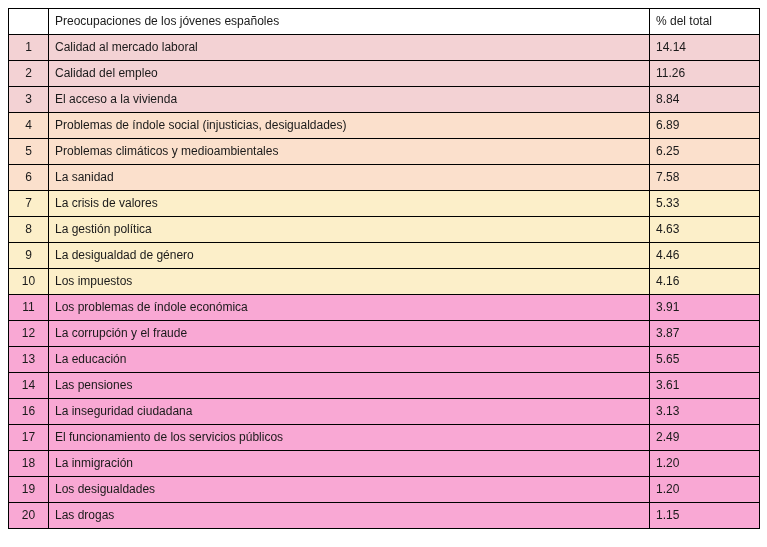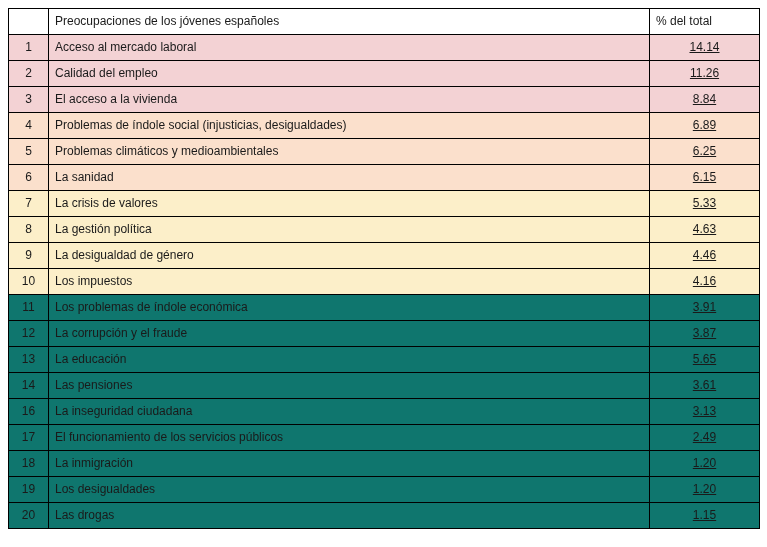--- a/index.html
+++ b/index.html
@@ -42,42 +42,41 @@
   col.col-pct    { width: 110px; }
 
   .cell-rank {
     text-align: center;
     font-size: 11px;
   }
   .cell-label {
     text-align: left;
   }
   .cell-pct {
-    text-align: center;
+    text-align: left;
     font-size: 11.5px;
     padding-right: 10px;
-    text-decoration: underline;
   }
 
   
   .head-rank, .head-label, .head-pct {
     background: #ffffff;
     font-weight: bold;
     font-size: 12.5px;
     border-radius: 11px;
   }
   .head-label { text-align: left; padding-left: 9px; }
   .head-pct   { text-align: left; font-weight: normal; font-size: 12px; }
   .head-rank  { text-align: center; }
 
   
   tr.band-pink  td { background: #f3d2d4; }
   tr.band-peach td { background: #fbe0cc; }
   tr.band-cream td { background: #fcefc9; }
-  tr.band-cyan  td { background: #0f766e; }
+  tr.band-cyan  td { background: #f9a8d4; }
 </style>
 </head>
 <body>
 
 <div id="table-wrap">
   <table class="data-table">
     <colgroup>
       <col class="col-rank">
       <col class="col-label">
       <col class="col-pct">
@@ -85,21 +84,21 @@
     <thead>
       <tr>
         <th class="head-rank"></th>
         <th class="head-label">Preocupaciones de los jóvenes españoles</th>
         <th class="head-pct">% del total</th>
       </tr>
     </thead>
     <tbody id="table-body">
         <tr class="band-pink">
           <td class="cell-rank">1</td>
-          <td class="cell-label">Acceso al mercado laboral</td>
+          <td class="cell-label">Calidad al mercado laboral</td>
           <td class="cell-pct">14.14</td>
         </tr>
         <tr class="band-pink">
           <td class="cell-rank">2</td>
           <td class="cell-label">Calidad del empleo</td>
           <td class="cell-pct">11.26</td>
         </tr>
         <tr class="band-pink">
           <td class="cell-rank">3</td>
           <td class="cell-label">El acceso a la vivienda</td>
@@ -111,21 +110,21 @@
           <td class="cell-pct">6.89</td>
         </tr>
         <tr class="band-peach">
           <td class="cell-rank">5</td>
           <td class="cell-label">Problemas climáticos y medioambientales</td>
           <td class="cell-pct">6.25</td>
         </tr>
         <tr class="band-peach">
           <td class="cell-rank">6</td>
           <td class="cell-label">La sanidad</td>
-          <td class="cell-pct">6.15</td>
+          <td class="cell-pct">7.58</td>
         </tr>
         <tr class="band-cream">
           <td class="cell-rank">7</td>
           <td class="cell-label">La crisis de valores</td>
           <td class="cell-pct">5.33</td>
         </tr>
         <tr class="band-cream">
           <td class="cell-rank">8</td>
           <td class="cell-label">La gestión política</td>
           <td class="cell-pct">4.63</td>

